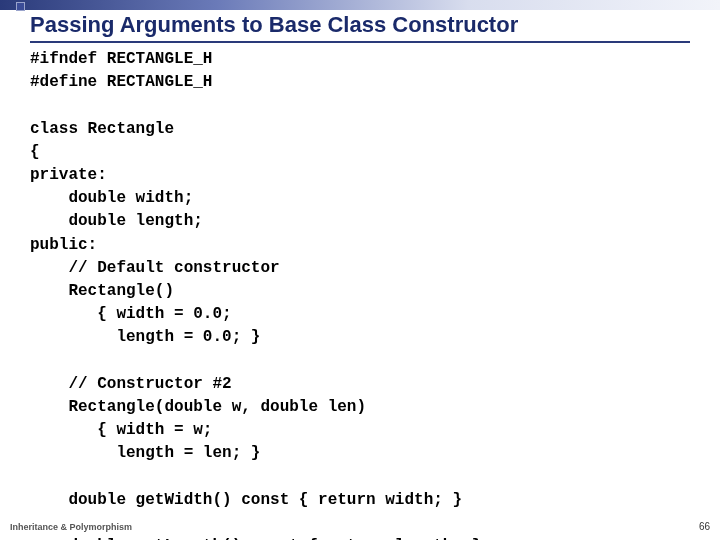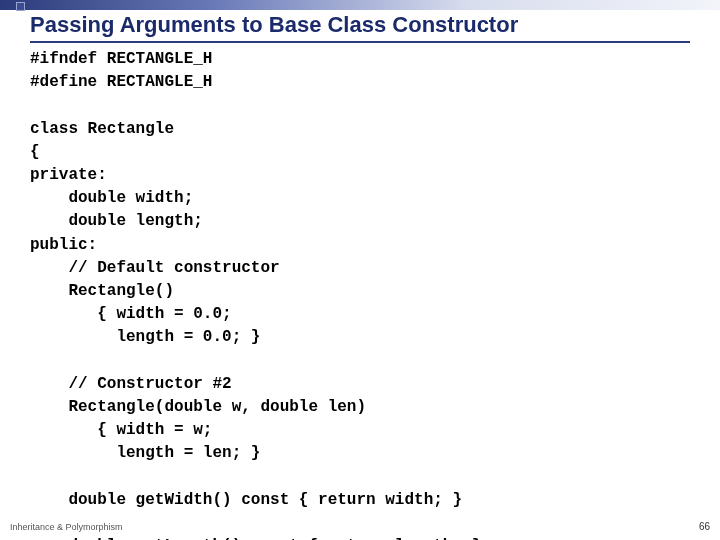--- a/index.html
+++ b/index.html
@@ -54,20 +54,21 @@
     line-height: 1.45;
     white-space: pre;
   }
   .footer-left {
     position: absolute;
     bottom: 8px;
     left: 10px;
     font-size: 9px;
     color: #555;
     font-family: Arial, sans-serif;
+    font-weight: bold;
   }
   .footer-right {
     position: absolute;
     bottom: 8px;
     right: 10px;
     font-size: 10px;
     color: #333;
   }
 </style>
 </head>

